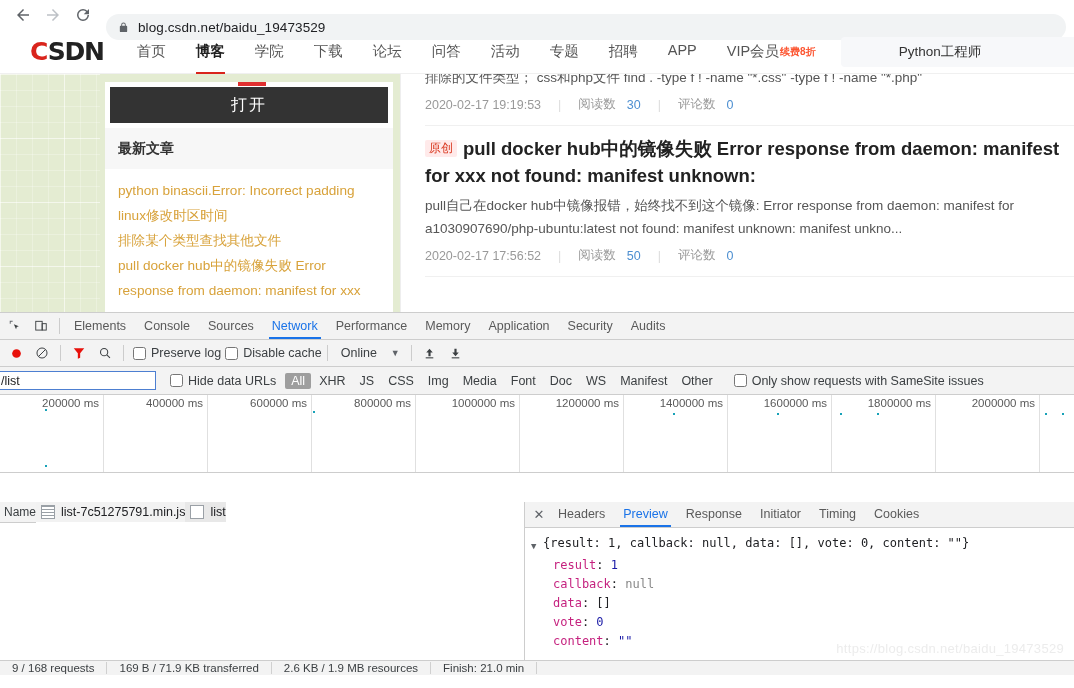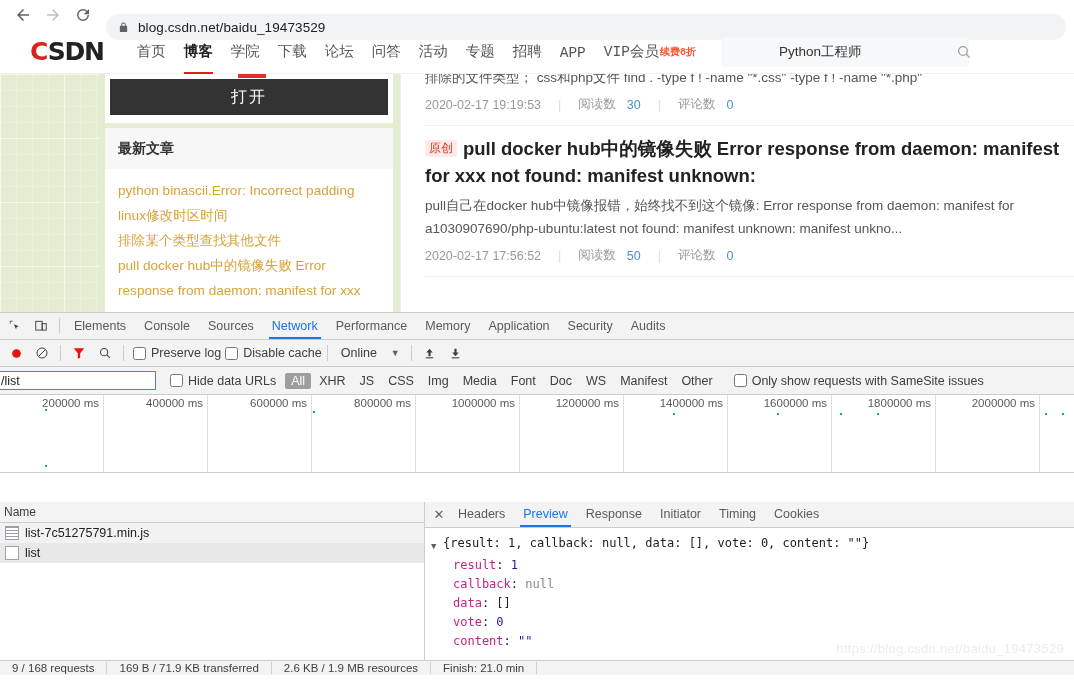--- a/index.html
+++ b/index.html
@@ -36,21 +36,21 @@
     height: 44px; background: #fff;
     border-bottom: 1px solid #f0f0f0;
     display: flex; align-items: center;
     padding-left: 30px; padding-right: 8px;
   }
   #csdn-logo {
     font-size: 25px; font-weight: bold; letter-spacing: -1.2px;
     color: #222; margin-right: 24px; font-family: "DejaVu Sans", sans-serif;
   }
   #csdn-logo .c { color: #d9241c; }
-  #site-nav { display: flex; align-items: flex-end; gap: 0; font-family: Liberation Mono, monospace; }
+  #site-nav { display: flex; align-items: flex-start; gap: 12px; }
   .nav-item {
     font-size: 14.5px; color: #555; padding: 0 9px;
     cursor: pointer; white-space: nowrap; position: relative;
   }
   .nav-item.active { color: #222; font-weight: bold; }
   .nav-item.active::after {
     content: ""; position: absolute; left: 9px; right: 9px;
     bottom: -13px; height: 2px; background: #d9241c;
   }
   .nav-badge {
@@ -83,21 +83,21 @@
       linear-gradient(to bottom, rgba(255,255,255,.45) 1px, transparent 1px),
       linear-gradient(to right, rgba(255,255,255,.25) 1px, transparent 1px),
       linear-gradient(to bottom, rgba(255,255,255,.25) 1px, transparent 1px);
     background-size: 64px 64px, 64px 64px, 16px 16px, 16px 16px;
     flex: none;
   }
   #page-sidebar {
     width: 300px; flex: none; position: relative; background: #e4ecd2;
   }
   #open-banner {
-    position: absolute; left: 5px; top: 0; width: 288px;
+    position: absolute; left: 5px; top: 8px; width: 288px;
     background: #fff; padding: 5px 5px 8px 5px;
     box-shadow: 0 0 0 0 #fff;
   }
   #open-banner-redbar {
     position: absolute; left: 133px; top: 0; width: 28px; height: 4px;
     background: #e03030;
   }
   #open-btn {
     background: #333; color: #fff; text-align: center;
     font-size: 16px; height: 36px; line-height: 36px; letter-spacing: 2px;
@@ -207,22 +207,22 @@
     position: absolute; right: 4px; top: 2px;
     font-size: 11.5px; color: #5a5a5a; white-space: nowrap;
   }
   .ov-dot { position: absolute; width: 2px; height: 2px; background: #17a2b8; }
   
   #dt-panes {
     position: absolute; left: 0; right: 0; top: 189px; bottom: 16px;
     display: flex;
   }
   #req-pane {
-    width: 425px; flex: none; border-right: 1px solid #cdcdcd;
-    display: flex; flex-direction: column; background: #fff;
+    width: 525px; flex: none; border-right: 1px solid #cdcdcd;
+    display: flex; flex-direction: row; background: #fff;
   }
   #req-header {
     height: 21px; background: #f3f3f3; border-bottom: 1px solid #cdcdcd;
     display: flex; align-items: center; padding-left: 4px;
     font-size: 12px; color: #3c4043;
   }
   .req-row {
     height: 20px; display: flex; align-items: center;
     padding-left: 5px; font-size: 12.5px; color: #202124; cursor: pointer;
   }

